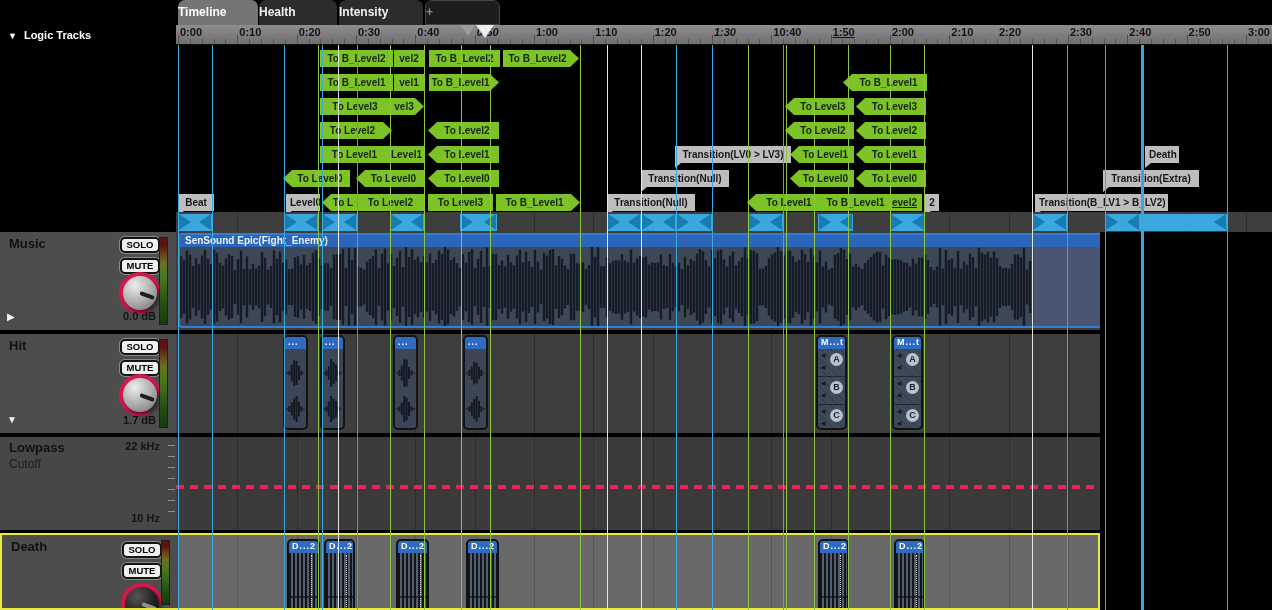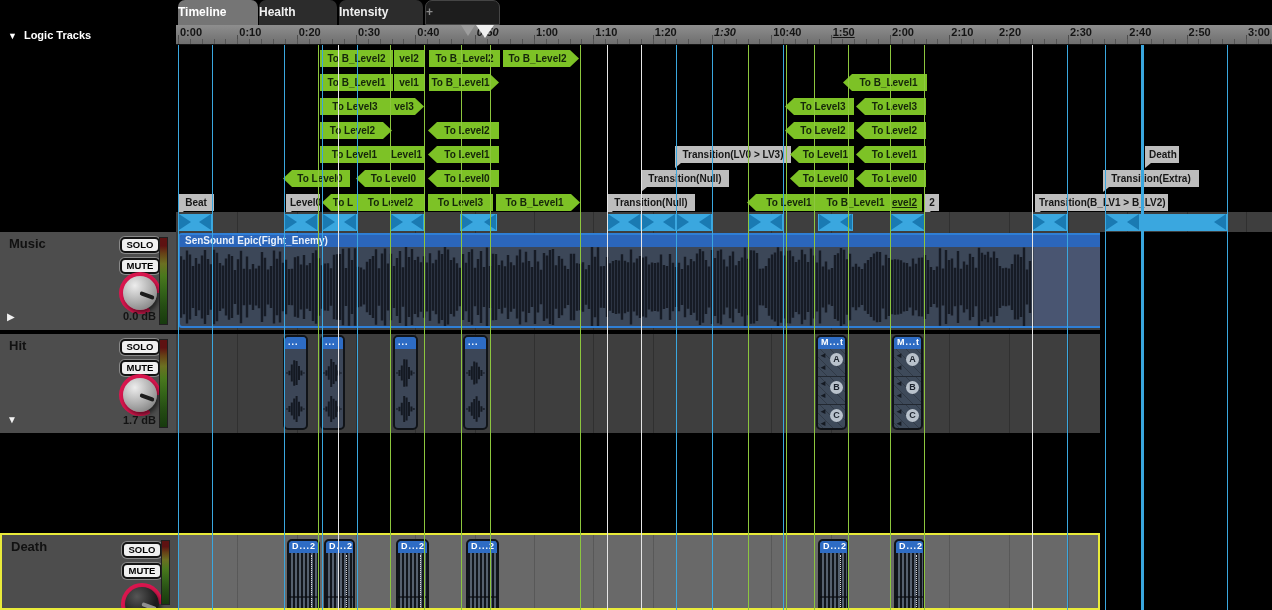--- a/index.html
+++ b/index.html
@@ -347,20 +347,32 @@
           </div>
           <div class="msec">
             <div class="badge">C</div>
             <div class="marrow" style="top: 3px;">◄</div>
             <div class="marrow" style="top: 15px;">◄</div>
           </div>
         </div>
       </div>
   </div>
 
+  <div class="trow" id="row-lowpass" style="top:437px;height:93px;">
+    <div class="thead" style="background:#474747;">
+      <div class="lp-name">Lowpass</div>
+      <div class="lp-param">Cutoff</div>
+      <div class="lp-max">22 kHz</div>
+      <div class="lp-min">10 Hz</div>
+      <div class="lpticks"></div>
+    </div>
+    <div class="ttl" style="background:#3b3b3b;background-image:repeating-linear-gradient(90deg,rgba(0,0,0,.22) 0 1px,transparent 1px 59.33px);background-position:2px 0;">
+      <div class="dash" style="top:48px;"></div>
+    </div>
+  </div>
 
   <div class="trow" id="row-death" style="top:533px;height:77px;">
     <div class="thead">
       <div class="tname">Death</div>
       <div class="tbtn" style="top:7px;">SOLO</div>
       <div class="tbtn" style="top:28px;">MUTE</div>
       <div class="knob dark" style="top:48px;"></div>
       <div class="meter" style="top:5px;bottom:3px;"></div>
     </div>
     <div class="ttl" id="lane-death">

